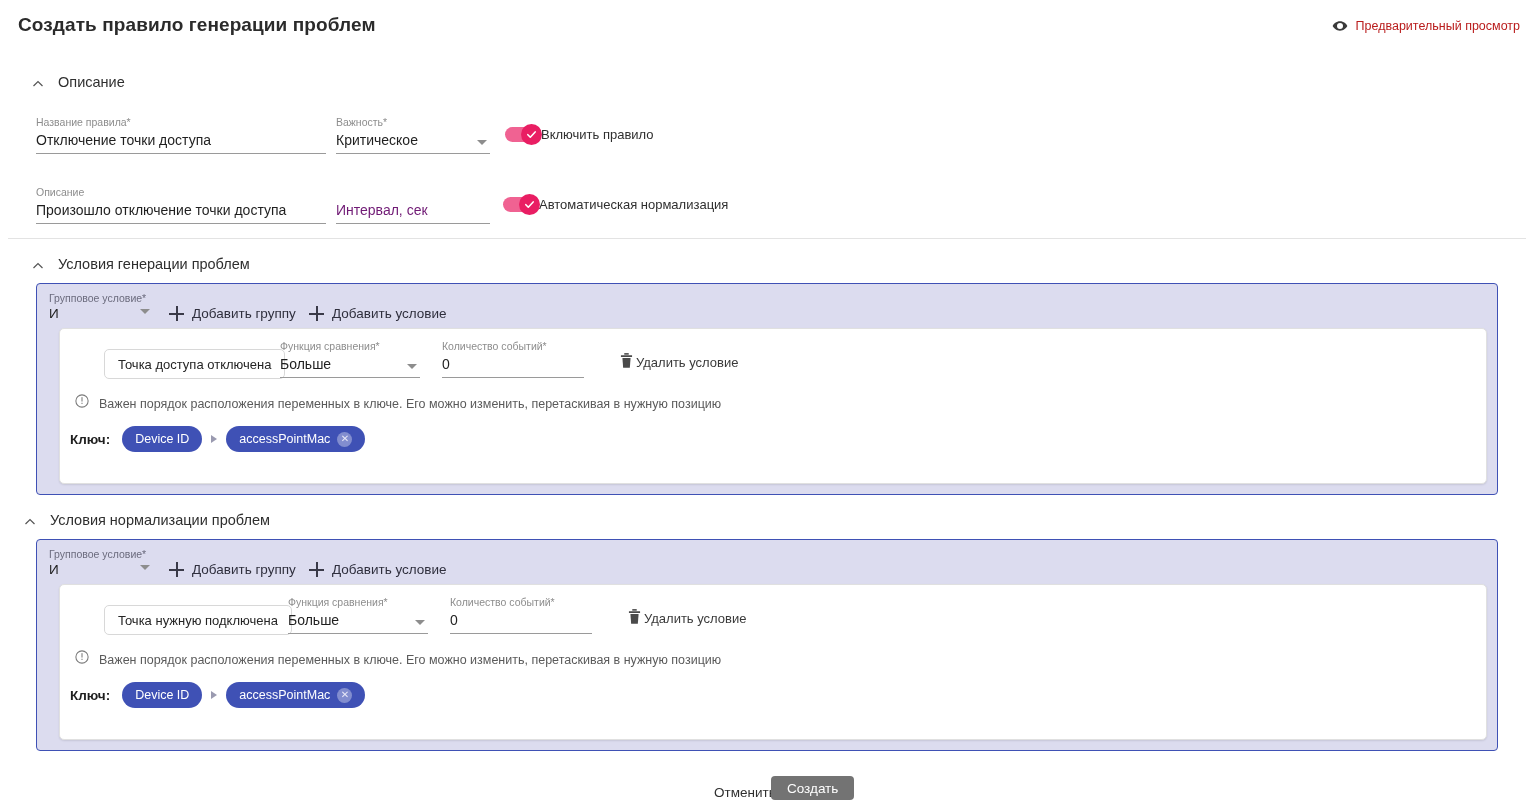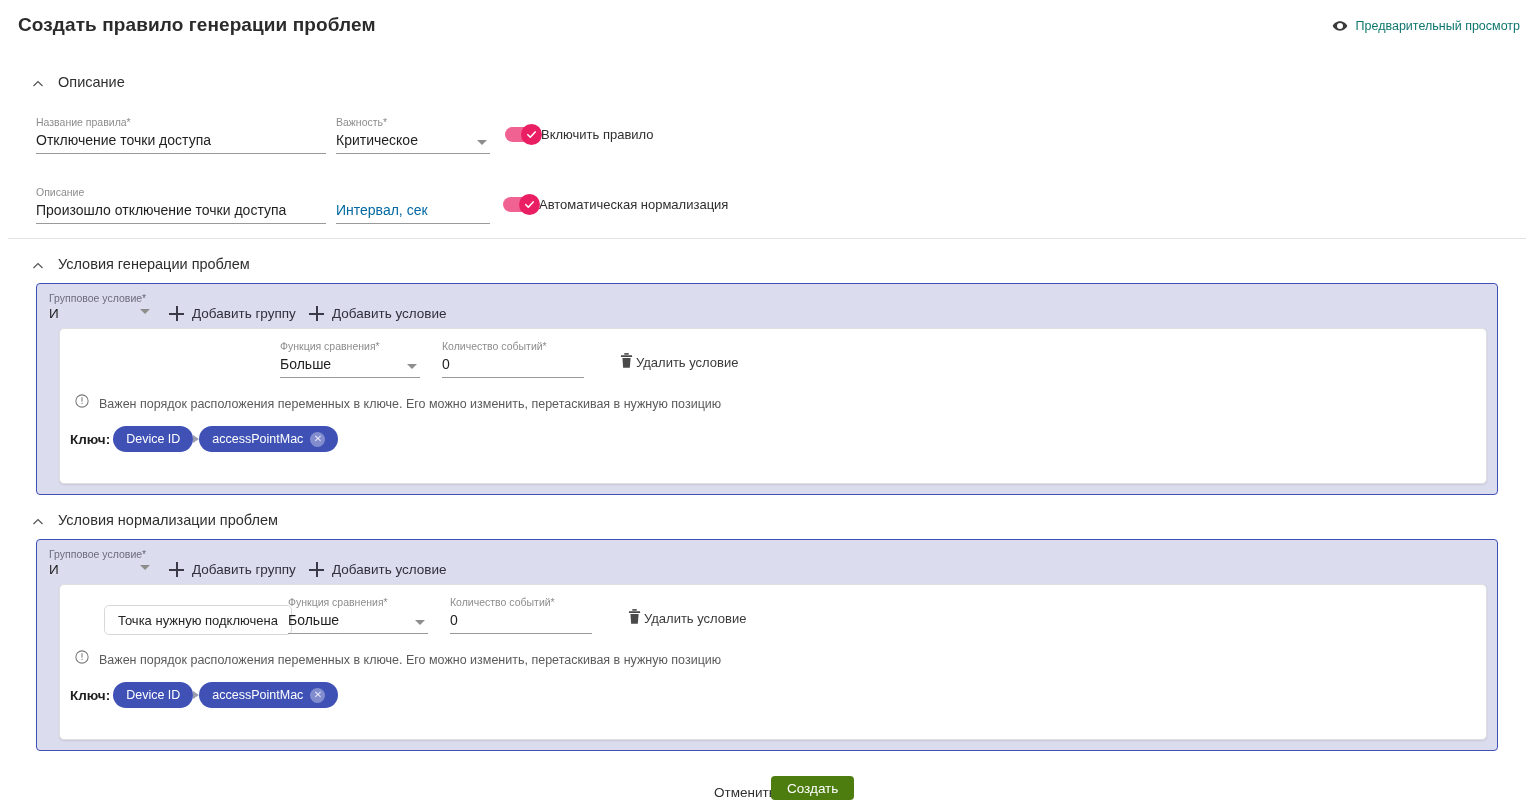--- a/index.html
+++ b/index.html
@@ -19,21 +19,21 @@
     position: absolute; left: 0; top: 0; width: 1534px; height: 42px;
   }
   .page-title {
     position: absolute; left: 18px; top: 8px;
     font-size: 19px; font-weight: bold; color: #2b2b2b;
     letter-spacing: .1px;
   }
   .preview-btn {
     position: absolute; right: 10px; top: 10px;
     display: flex; align-items: center; gap: 8px;
-    font-size: 12.5px; color: #0f766e; cursor: pointer;
+    font-size: 12.5px; color: #b91c1c; cursor: pointer;
     padding: 2px 4px;
   }
   .preview-btn .eye { display: flex; align-items: center; }
 
   
   .section-head {
     position: absolute; display: flex; align-items: center; gap: 14px;
     cursor: pointer;
   }
   .section-head .chev { width: 12px; height: 12px; display:block; }
@@ -46,21 +46,21 @@
   
   .field { position: absolute; }
   .field .flabel {
     font-size: 10.5px; color: #8d8d8d; line-height: 12px;
     white-space: nowrap;
   }
   .field .fvalue {
     font-size: 14px; color: #1f1f1f; line-height: 20px;
     padding-top: 2px; white-space: nowrap;
   }
-  .field .fvalue.placeholder { color: #0369a1; }
+  .field .fvalue.placeholder { color: #701a75; }
   .field .fline {
     margin-top: 3px; height: 1px; background: #9a9a9a; width: 100%;
   }
   .field.sel .fvalue { padding-right: 22px; }
   .caret {
     position: absolute; right: 3px; bottom: 9px;
     width: 0; height: 0;
     border-left: 5px solid transparent;
     border-right: 5px solid transparent;
     border-top: 5px solid #8d8d8d;
@@ -118,21 +118,21 @@
     height: 30px; padding: 0 13px; white-space: nowrap; cursor: pointer;
   }
   .del-cond {
     position: absolute; display: flex; align-items: center; gap: 3px;
     cursor: pointer; font-size: 13px; color: #3a3a3a; white-space: nowrap;
   }
   .info-row {
     position: absolute; display: flex; align-items: flex-end; gap: 10px;
     font-size: 12.5px; color: #5a5a5a; white-space: nowrap;
   }
-  .key-row { position: absolute; display: flex; align-items: center; }
+  .key-row { position: absolute; display: flex; align-items: center; gap: 9px; }
   .key-label { font-size: 13.5px; font-weight: bold; color: #1f1f1f; margin-right: 3px; }
   .kchip {
     display: flex; align-items: center; gap: 7px;
     background: #3f51b5; color: #ffffff;
     border-radius: 14px; height: 26px; padding: 12px 13px;
     font-size: 12.5px; cursor: pointer; white-space: nowrap;
   }
   .kchip .xmark {
     width: 15px; height: 15px; border-radius: 50%;
     background: rgba(255,255,255,.35);
@@ -150,21 +150,21 @@
   .footer { position: absolute; left: 0; top: 770px; width: 1534px; height: 36px; }
   .btn-cancel {
     position: absolute; left: 700px; top: 0; height: 32px;
     display: flex; align-items: center; padding: 0 14px;
     font-size: 13.5px; color: #2f2f2f; cursor: pointer;
     background: transparent; border: none;
   }
   .btn-create {
     position: absolute; left: 771px; top: 0; height: 24px;
     display: flex; align-items: center; padding: 0 16px;
-    font-size: 13.5px; color: #ffffff; background: #4d7c0f;
+    font-size: 13.5px; color: #ffffff; background: #737373;
     border: none; border-radius: 4px; cursor: pointer;
   }
 </style>
 </head>
 <body>
 
 <div class="page">
 
   <div class="topbar">
     <div class="page-title">Создать правило генерации проблем</div>
@@ -260,20 +260,21 @@
       <span>Добавить группу</span>
     </div>
 
     <div class="add-btn" style="left:272px; top:22px;">
       <span class="plus"></span>
       <span>Добавить условие</span>
     </div>
 
     <div class="cond-card" style="left:22px; top:44px; width:1428px; height:156px;">
 
+      <div class="chip-btn" style="left:44px; top:20px;">Точка доступа отключена</div>
 
       <div class="field sel" style="left:220px; top:11px; width:140px;">
         <div class="flabel">Функция сравнения*</div>
         <div class="fvalue">Больше</div>
         <div class="fline"></div>
         <span class="caret"></span>
       </div>
 
       <div class="field" style="left:382px; top:11px; width:142px;">
         <div class="flabel">Количество событий*</div>
@@ -310,21 +311,21 @@
         </span>
         <span class="arrow-sep"></span>
         <span class="kchip">
           <span>accessPointMac</span>
           <span class="xmark">✕</span>
         </span>
       </div>
     </div>
   </div>
 
-  <div class="section-head" style="left:32px; top:506px;">
+  <div class="section-head" style="left:24px; top:506px;">
     <span class="chev">
       <svg width="12" height="12" viewBox="0 0 12 12">
           <path d="M1.5 8 6 3.5 10.5 8" stroke="#555" stroke-width="1.2" fill="none"></path>
         </svg>
     </span>
     <span class="stitle">Условия нормализации проблем</span>
   </div>
 
   <div class="group-panel" style="left:36px; top:533px; width:1462px; height:212px;">
 

